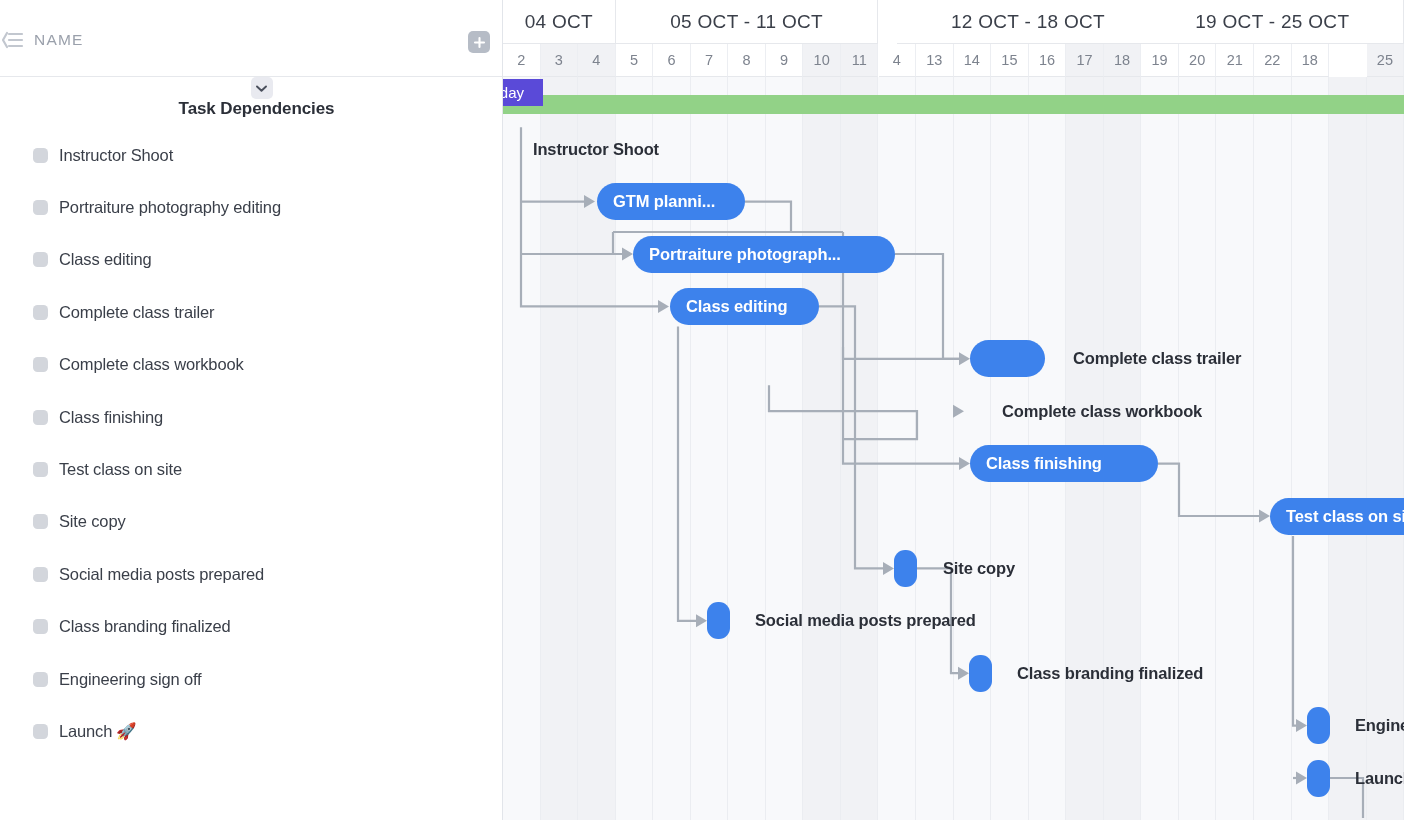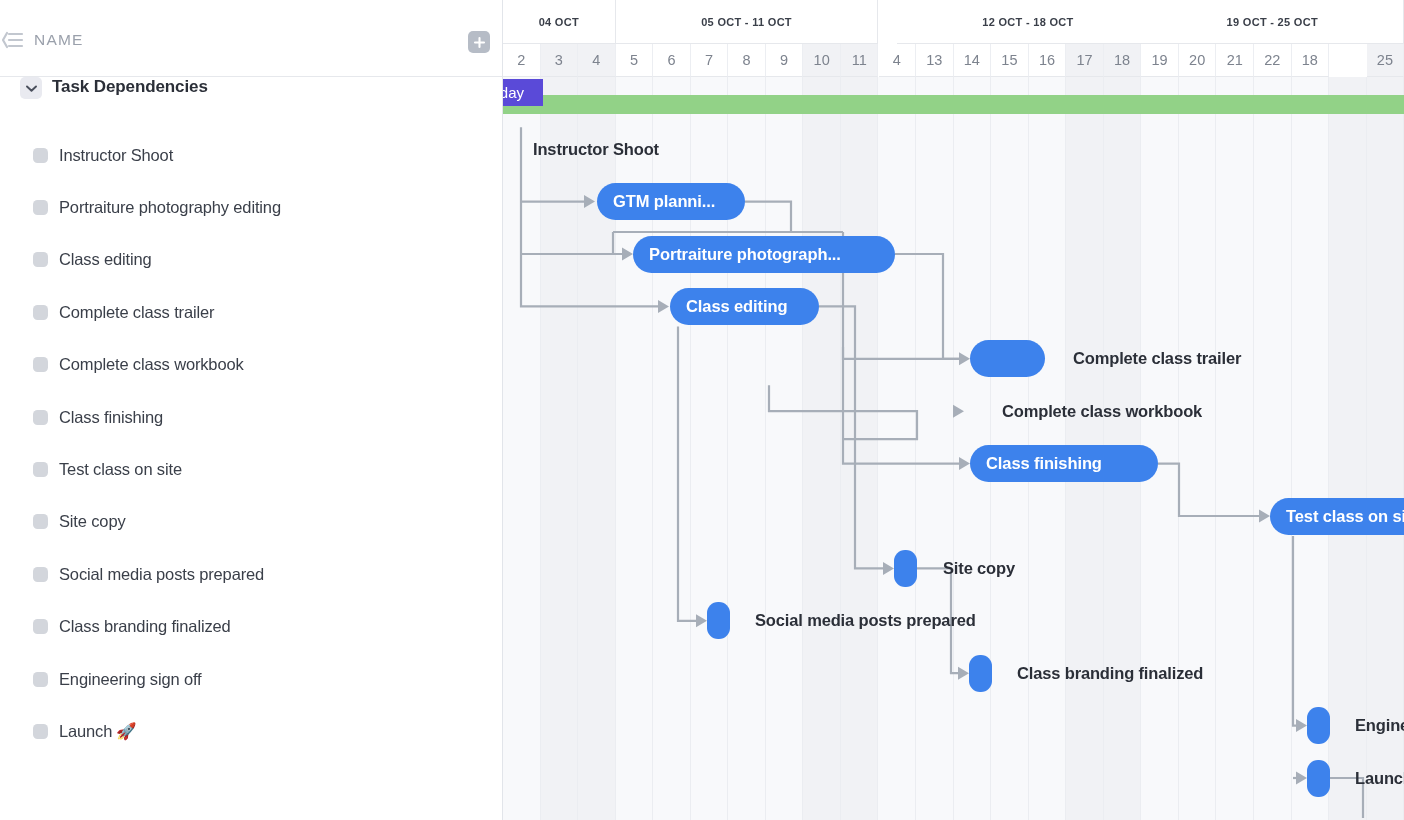--- a/index.html
+++ b/index.html
@@ -40,21 +40,21 @@
     width: 22px; height: 22px; border-radius: 5px;
     background: #b6bcc6;
     display: flex; align-items: center; justify-content: center;
     cursor: pointer;
   }
   #add-col-btn svg { display: block; }
 
   #group-row {
     position: absolute; left: 0; top: 77px;
     width: 503px; height: 52px;
-    display: flex; align-items: flex-start;
+    display: flex; align-items: center; flex-direction: column;
   }
   #group-toggle {
     width: 22px; height: 22px; margin-left: 20px;
     border-radius: 5px; background: #e9eaf0;
     display: flex; align-items: center; justify-content: center;
     cursor: pointer; flex: 0 0 auto;
   }
   #group-title {
     margin-left: 10px;
     font-size: 17px; font-weight: 700; color: #2b2f38;
@@ -86,21 +86,21 @@
   }
   #tl-weeks {
     position: absolute; left: 0; top: 0; height: 44px; width: 100%;
     background: #ffffff;
   }
   .tl-week {
     position: absolute; top: 0; height: 44px;
     border-right: 1px solid #e6e8ec;
     border-bottom: 1px solid #e6e8ec;
     display: flex; align-items: center; justify-content: center;
-    font-size: 11px; font-weight: 700; color: #3a3f49; letter-spacing: 0.3px;
+    font-size: 19px; font-weight: 400; color: #3a3f49; letter-spacing: 0.3px;
     background: #ffffff;
   }
   #tl-days {
     position: absolute; left: 0; top: 44px; height: 33px; width: 100%;
     background: #ffffff;
   }
   .tl-day {
     position: absolute; top: 0; height: 33px;
     border-right: 1px solid #eceef2;
     border-bottom: 1px solid #e6e8ec;

